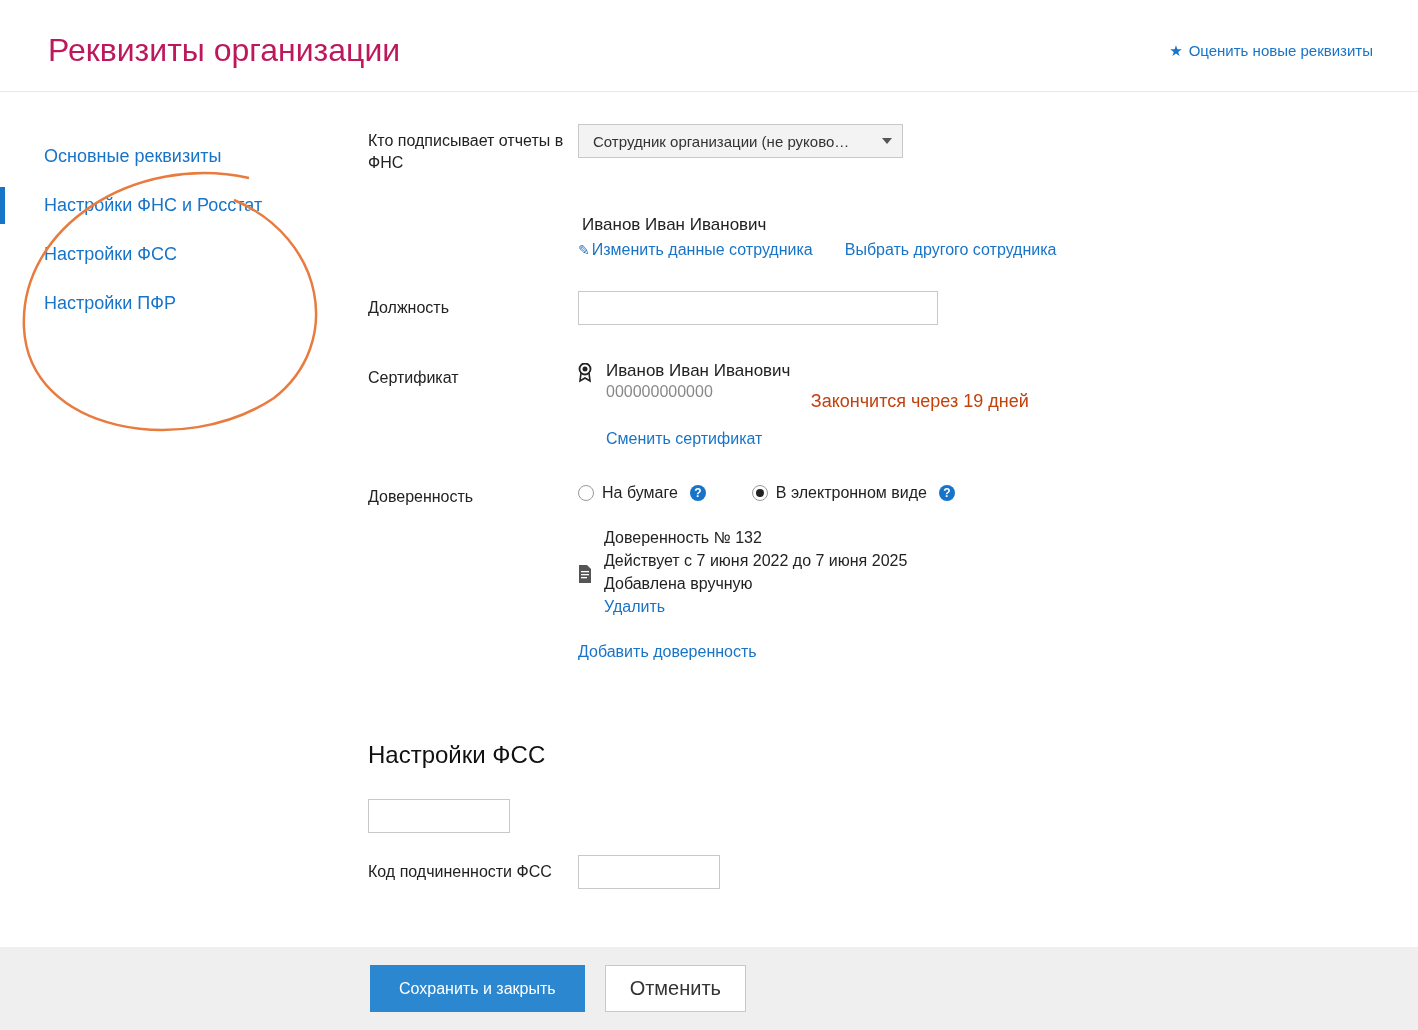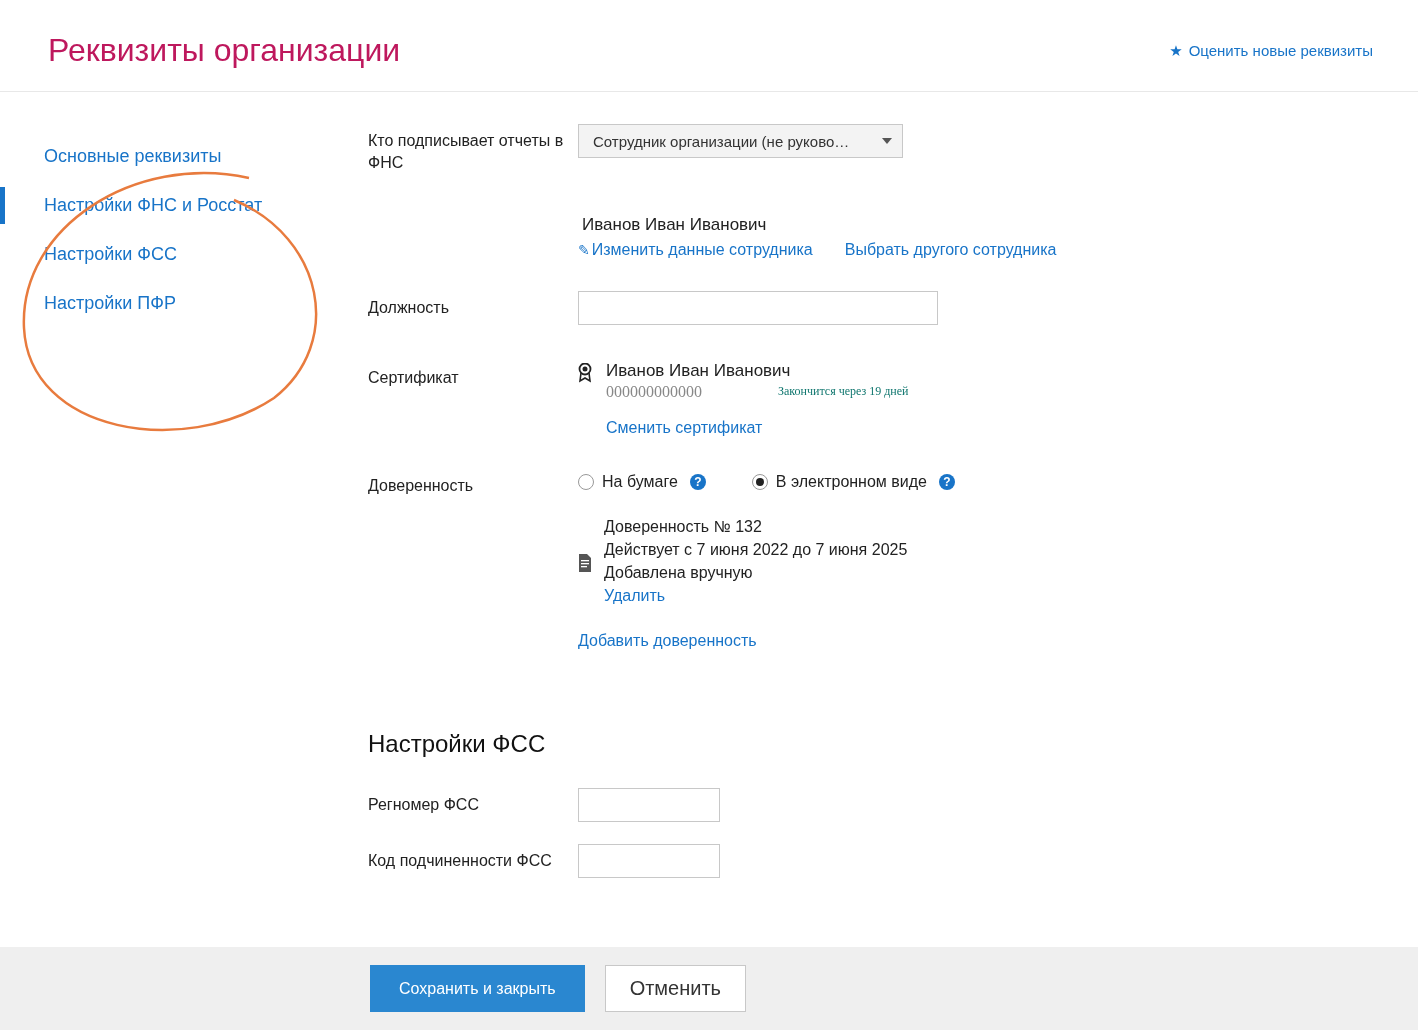--- a/index.html
+++ b/index.html
@@ -152,23 +152,23 @@
     margin-bottom: 8px;
   }
   .ribbon-icon {
     width: 14px;
     flex-shrink: 0;
     fill: #222;
     margin-top: 2px;
   }
   .cert-info { flex: 1; }
   .cert-name { font-size: 17px; color: #222; margin-bottom: 2px; }
-  .cert-serial-row { display:flex; align-items:center; gap: 76px; font-family: Liberation Serif, serif; }
+  .cert-serial-row { display:flex; gap: 98px; }
   .cert-serial { font-size: 16px; color: #888; }
-  .cert-expiry { font-size: 12px; color: #0f766e; }
+  .cert-expiry { font-size: 18px; color: #c2410c; margin-top: 8px; }
   
   .radio-row {
     display: flex;
     gap: 46px;
     align-items: center;
     margin-bottom: 24px;
     padding-top: 4px;
   }
   .radio-label {
     display: inline-flex;
@@ -359,21 +359,20 @@
           </div>
         </div>
 
         <a class="link">Добавить доверенность</a>
       </div>
     </div>
 
     <h2 class="section-title">Настройки ФСС</h2>
 
     <div class="form-row">
-      <div class="form-label">Регномер ФСС</div>
       <div class="form-field">
         <input type="text" class="text-input sm" value="" style="">
       </div>
     </div>
 
     <div class="form-row">
       <div class="form-label">Код подчиненности ФСС</div>
       <div class="form-field">
         <input type="text" class="text-input sm" value="" style="">
       </div>

